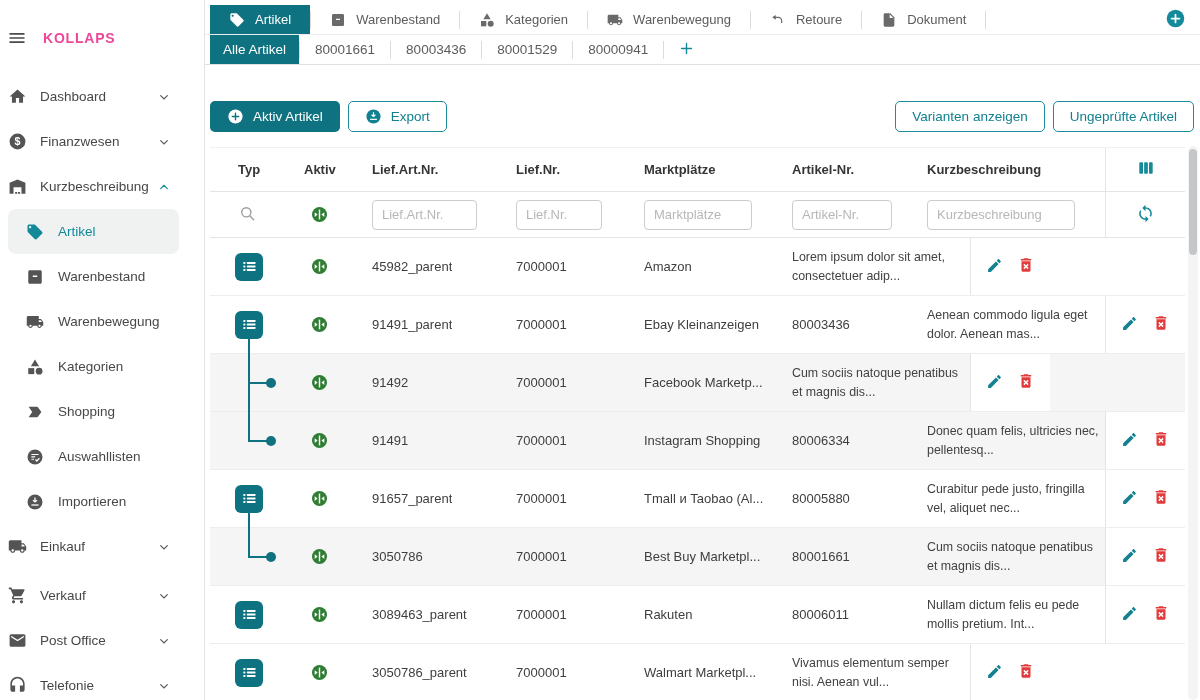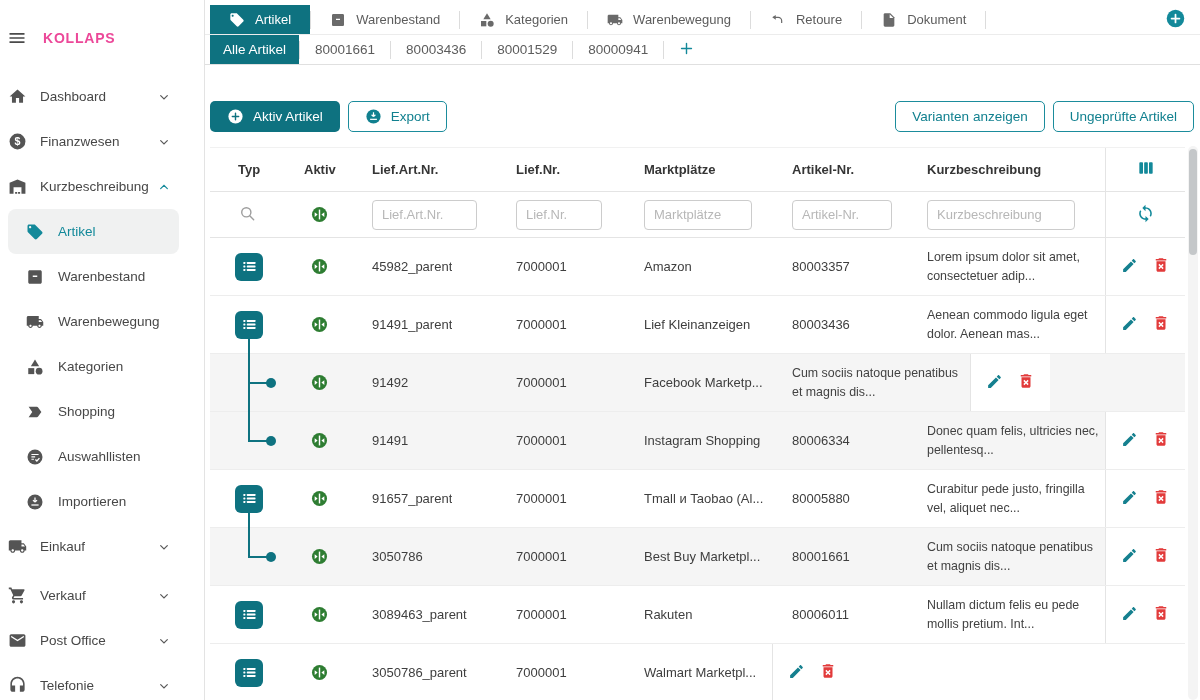--- a/index.html
+++ b/index.html
@@ -489,23 +489,20 @@
               </div>
               <div class="td c2">
                 <span class="cellv">45982_parent</span>
               </div>
               <div class="td c3">
                 <span class="cellv">7000001</span>
               </div>
               <div class="td c4">
                 <span class="cellv">Amazon</span>
               </div>
-              <div class="td c5">
-                <span class="cellv">80003357</span>
-              </div>
               <div class="td c6">
                 <span class="kurz">Lorem ipsum dolor sit amet, consectetuer adip...</span>
               </div>
               <div class="td ca">
                 <button class="act edit">
                   <span class="icon"><svg viewBox="0 0 24 24">
                       <path fill="currentColor" d="M3 17.25V21h3.75L17.81 9.94l-3.75-3.75L3 17.25zM20.71 7.04c.39-.39.39-1.02 0-1.41l-2.34-2.34c-.39-.39-1.02-.39-1.41 0l-1.83 1.83 3.75 3.75 1.83-1.83z"></path>
                     </svg></span>
                 </button>
                 <button class="act del">
@@ -538,21 +535,21 @@
                   </svg>
                 </span>
               </div>
               <div class="td c2">
                 <span class="cellv">91491_parent</span>
               </div>
               <div class="td c3">
                 <span class="cellv">7000001</span>
               </div>
               <div class="td c4">
-                <span class="cellv">Lief Kleinanzeigen</span>
+                <span class="cellv">Ebay Kleinanzeigen</span>
               </div>
               <div class="td c5">
                 <span class="cellv">80003436</span>
               </div>
               <div class="td c6">
                 <span class="kurz">Aenean commodo ligula eget dolor. Aenean mas...</span>
               </div>
               <div class="td ca">
                 <button class="act edit">
                   <span class="icon"><svg viewBox="0 0 24 24">
@@ -817,20 +814,23 @@
               </div>
               <div class="td c2">
                 <span class="cellv">3050786_parent</span>
               </div>
               <div class="td c3">
                 <span class="cellv">7000001</span>
               </div>
               <div class="td c4">
                 <span class="cellv">Walmart Marketpl...</span>
               </div>
+              <div class="td c6">
+                <span class="kurz">Vivamus elementum semper nisi. Aenean vul...</span>
+              </div>
               <div class="td ca">
                 <button class="act edit">
                   <span class="icon"><svg viewBox="0 0 24 24">
                       <path fill="currentColor" d="M3 17.25V21h3.75L17.81 9.94l-3.75-3.75L3 17.25zM20.71 7.04c.39-.39.39-1.02 0-1.41l-2.34-2.34c-.39-.39-1.02-.39-1.41 0l-1.83 1.83 3.75 3.75 1.83-1.83z"></path>
                     </svg></span>
                 </button>
                 <button class="act del">
                   <span class="icon"><svg viewBox="0 0 24 24">
                       <path fill="currentColor" d="M6 19c0 1.1.9 2 2 2h8c1.1 0 2-.9 2-2V7H6v12zm2.46-7.12l1.41-1.41L12 12.59l2.12-2.12 1.41 1.41L13.41 14l2.12 2.12-1.41 1.41L12 15.41l-2.12 2.12-1.41-1.41L10.59 14l-2.13-2.12zM15.5 4l-1-1h-5l-1 1H5v2h14V4z"></path>
                     </svg></span>

